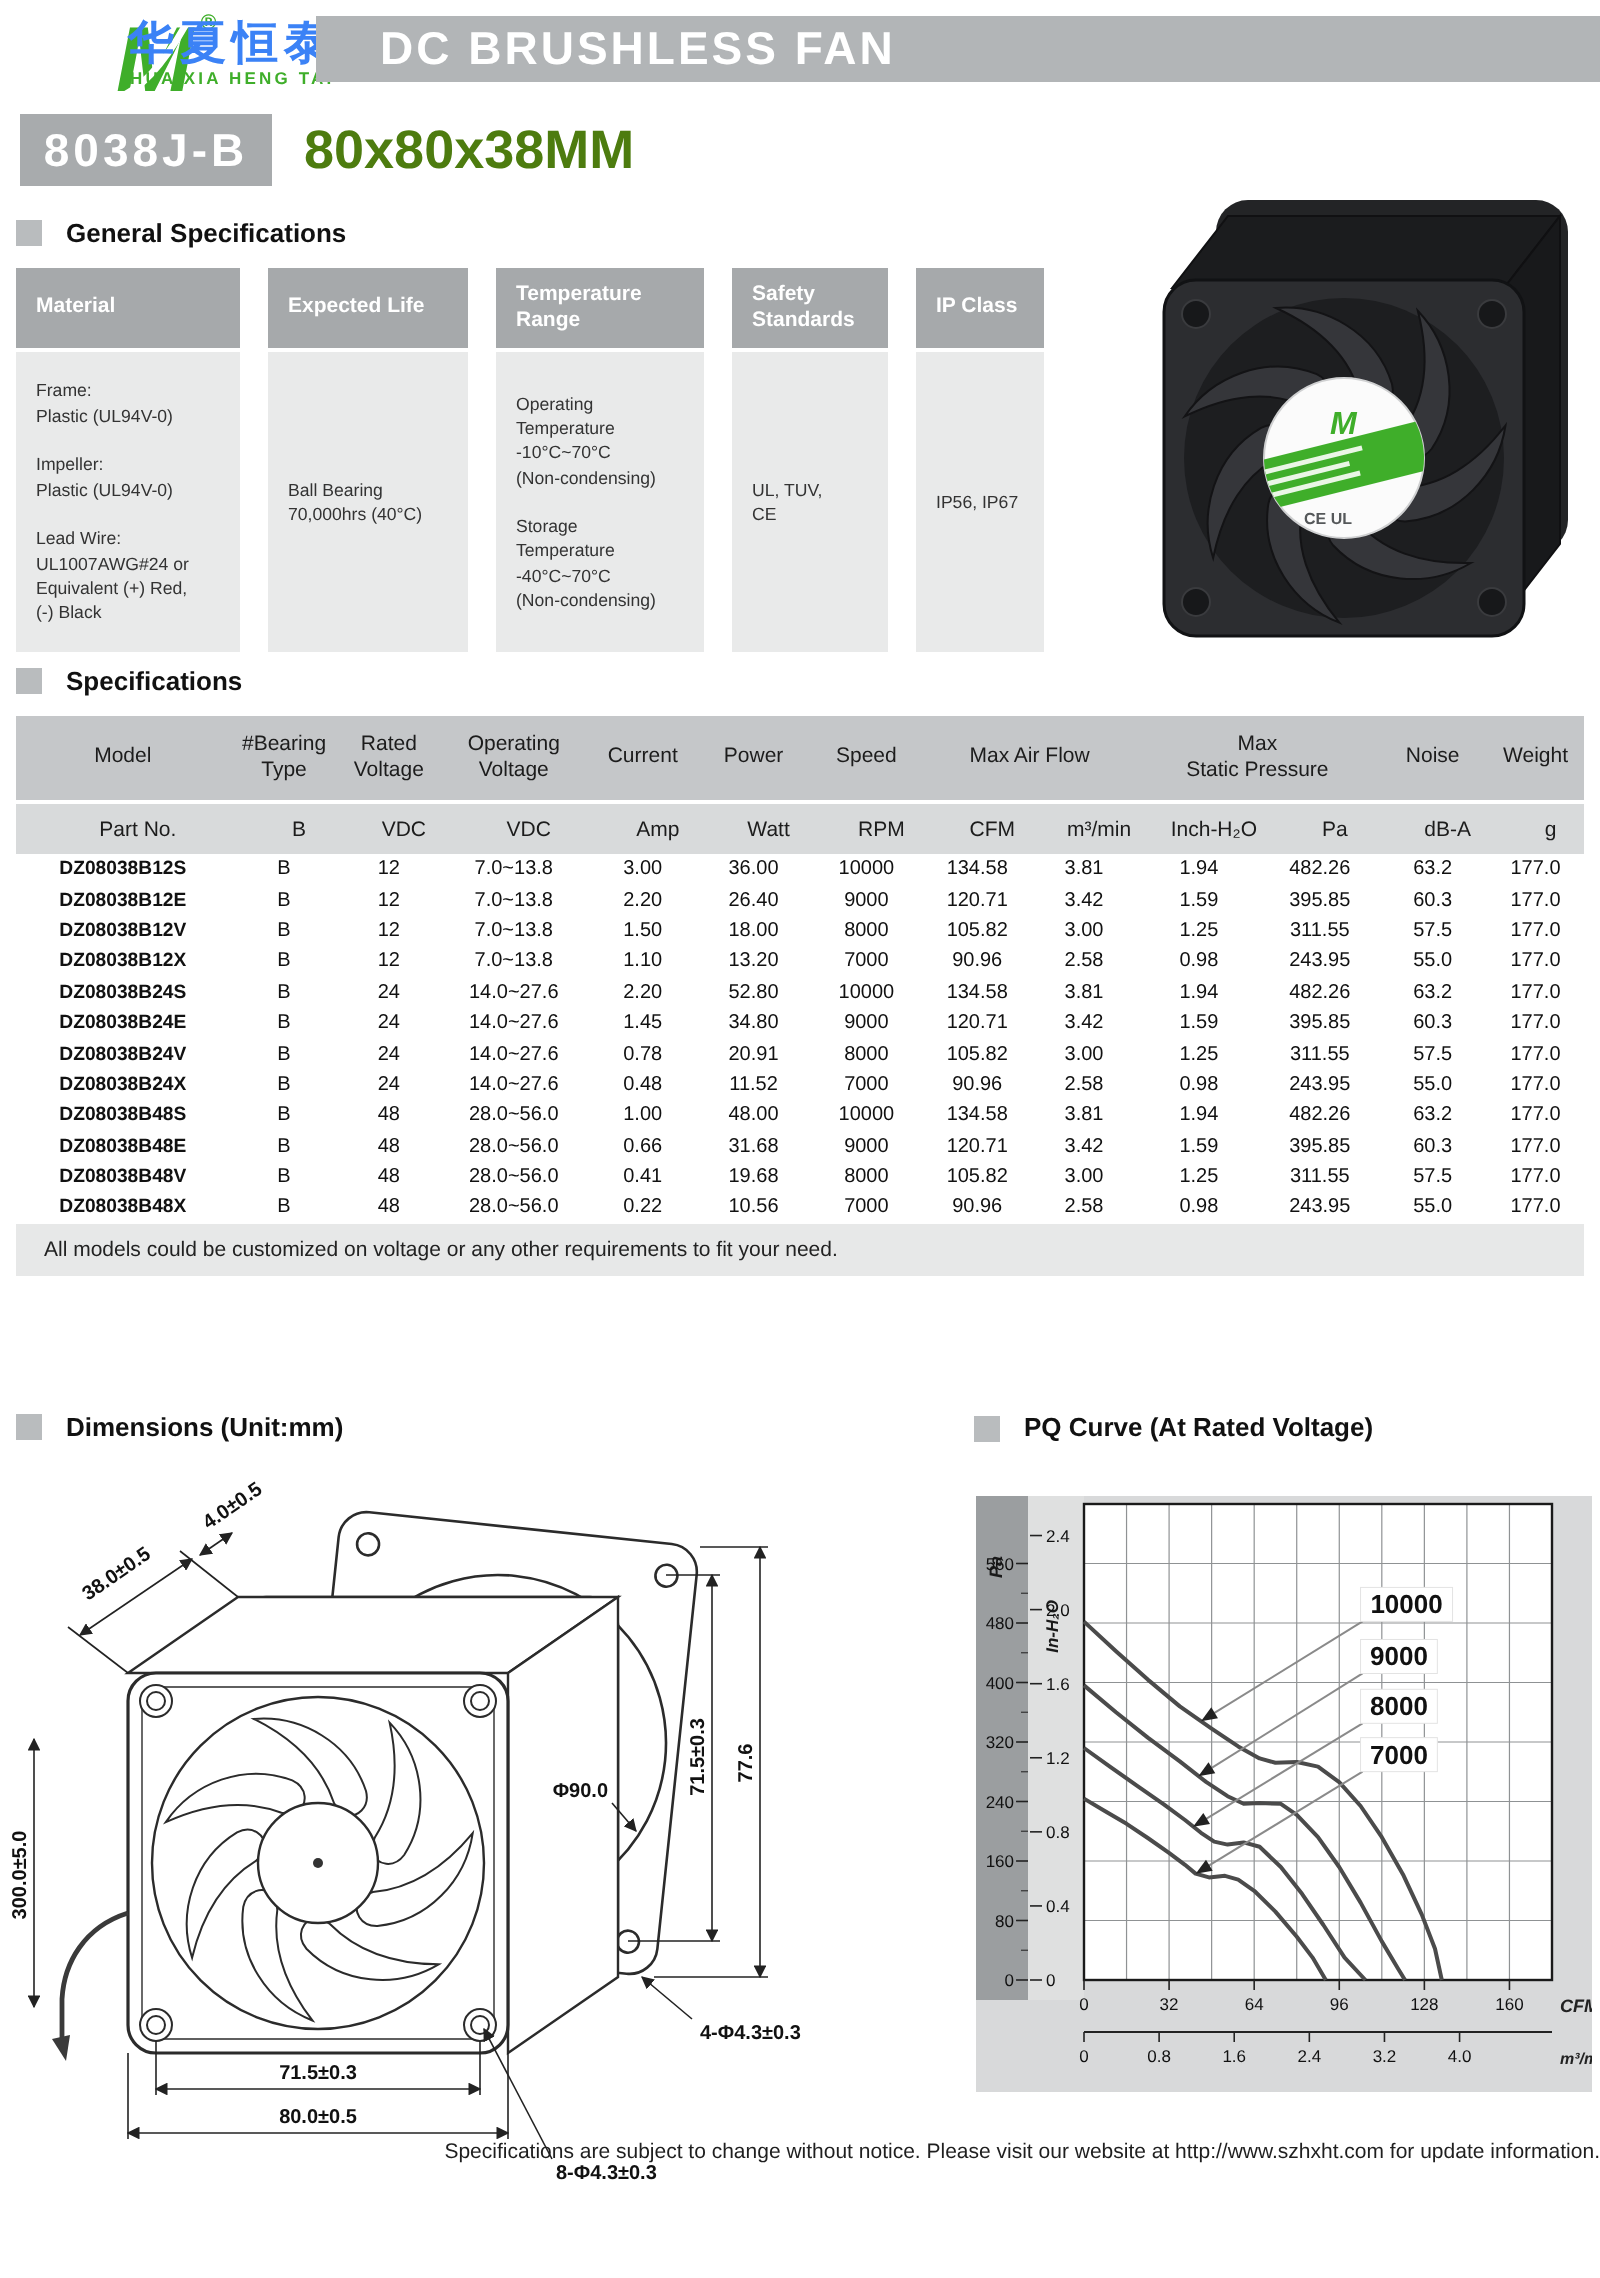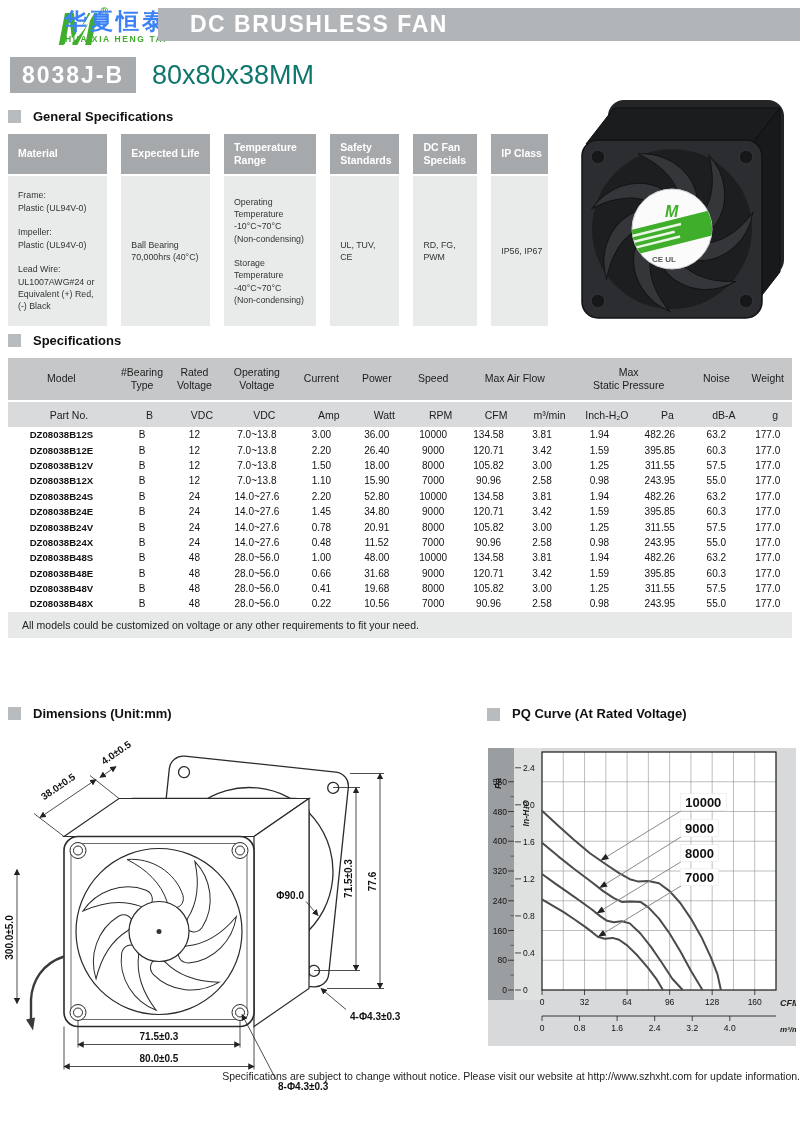--- a/index.html
+++ b/index.html
@@ -6,21 +6,21 @@
   #page{position:relative;width:800px;height:1139px;background:#fff;overflow:hidden;
         font-family:"Liberation Sans",sans-serif;color:#222;}
   
   #logo{position:absolute;left:10px;top:3px;width:150px;height:52px;}
   #logo-cn{position:absolute;left:64px;top:6px;font-size:23px;font-weight:bold;color:#3b82f6;letter-spacing:3px;white-space:nowrap;}
   #logo-en{position:absolute;left:65px;top:34px;font-size:8.5px;font-weight:bold;color:#3fae2a;letter-spacing:1.6px;white-space:nowrap;}
   #banner{position:absolute;left:158px;top:8px;width:642px;height:33px;background:#b2b5b7;
           color:#fff;font-size:23px;font-weight:bold;letter-spacing:1.5px;line-height:33px;padding-left:32px;box-sizing:border-box;}
   #model-badge{position:absolute;left:10px;top:57px;width:126px;height:36px;background:#a8abad;color:#fff;
           font-size:23px;font-weight:bold;letter-spacing:2px;text-align:center;line-height:36px;}
-  #size-label{position:absolute;left:152px;top:57px;height:36px;line-height:36px;font-size:27px;color:#0f766e;font-weight:400;}
+  #size-label{position:absolute;left:152px;top:57px;height:36px;line-height:36px;font-size:27px;color:#4d7c0f;font-weight:700;}
   .sec{position:absolute;display:flex;align-items:center;gap:12px;font-size:13px;font-weight:bold;color:#111;}
   .sec .sq{width:13px;height:13px;background:#b9bcbe;}
   #sec-general{left:8px;top:109px;}
   #sec-specs{left:8px;top:333px;}
   #sec-dims{left:8px;top:706px;}
   #sec-pq{left:487px;top:706px;align-items:flex-end;}
   
   #gs-table{position:absolute;left:8px;top:134px;width:540px;display:flex;gap:14px;}
   .gs-col{display:flex;flex-direction:column;gap:2px;}
   .gs-h{background:#a6a9ab;color:#fff;font-size:10.5px;font-weight:bold;height:40px;display:flex;align-items:center;
@@ -96,26 +96,20 @@
 Storage
 Temperature
 -40°C~70°C
 (Non-condensing)</div>
     </div>
     <div class="gs-col" style="width:78px">
       <div class="gs-h">Safety
 Standards</div>
       <div class="gs-b">UL, TUV,
 CE</div>
-    </div>
-    <div class="gs-col" style="width:72px">
-      <div class="gs-h">DC Fan
-Specials</div>
-      <div class="gs-b">RD, FG,
-PWM</div>
     </div>
     <div class="gs-col" style="width:64px">
       <div class="gs-h">IP Class</div>
       <div class="gs-b">IP56, IP67</div>
     </div>
   </div>
 
   <svg id="fan-photo" viewBox="0 0 224 228">
     <rect x="36" y="6" width="176" height="176" rx="16" fill="#232426"></rect>
     <polygon points="14,50 42,14 208,14 180,50" fill="#1b1c1e" stroke="#101012"></polygon>
@@ -253,21 +247,21 @@
           <td>311.55</td>
           <td>57.5</td>
           <td>177.0</td>
         </tr>
         <tr>
           <td class="partno">DZ08038B12X</td>
           <td>B</td>
           <td>12</td>
           <td>7.0~13.8</td>
           <td>1.10</td>
-          <td>15.90</td>
+          <td>13.20</td>
           <td>7000</td>
           <td>90.96</td>
           <td>2.58</td>
           <td>0.98</td>
           <td>243.95</td>
           <td>55.0</td>
           <td>177.0</td>
         </tr>
         <tr>
           <td class="partno">DZ08038B24S</td>

